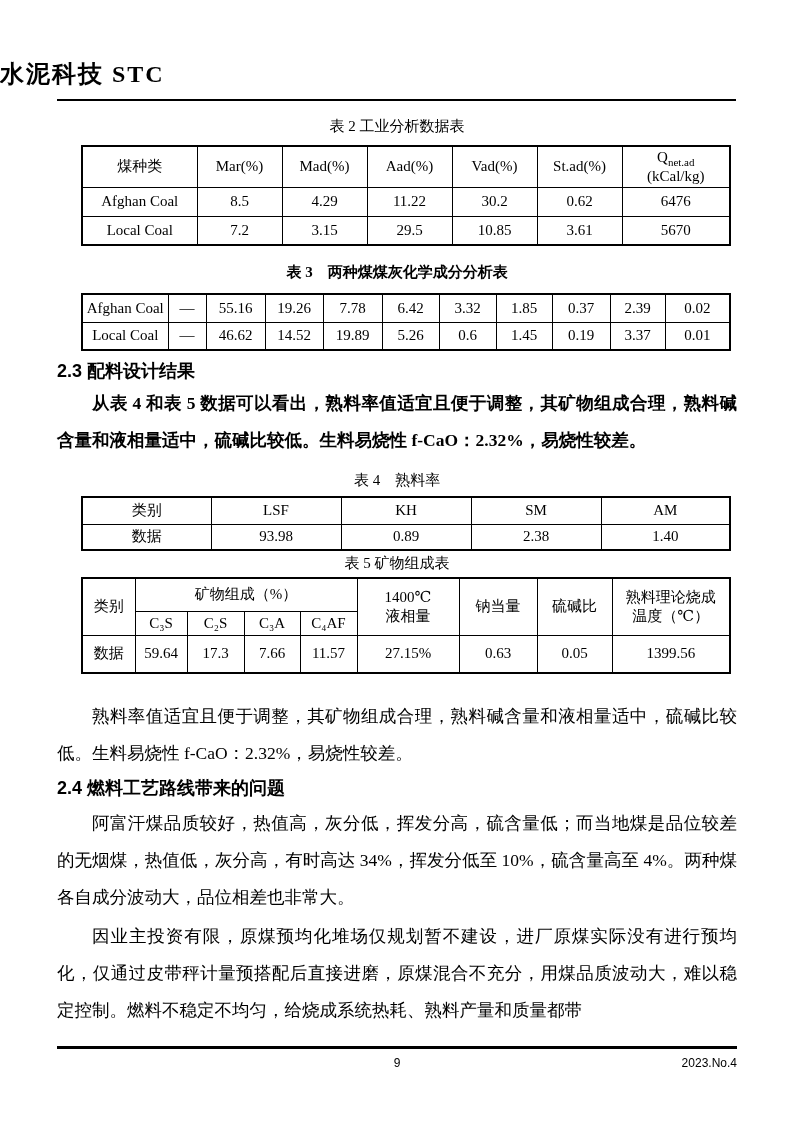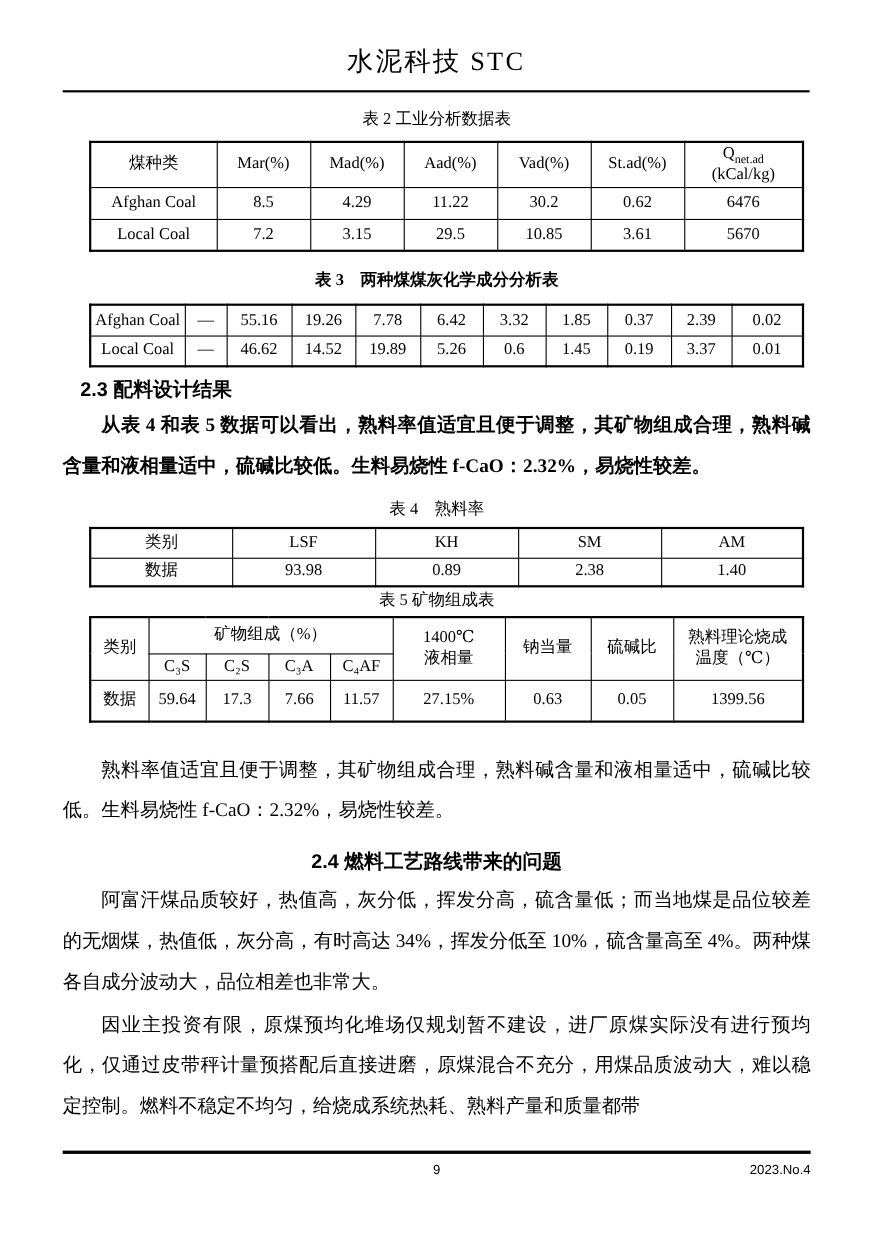--- a/index.html
+++ b/index.html
@@ -10,24 +10,23 @@
     height: 1122px;
     margin: 0 auto;
     background: #ffffff;
     color: #000;
     font-family: "Liberation Serif", "DejaVu Serif", serif;
     overflow: hidden;
   }
   .content { padding: 0 56px 0 57px; }
 
   .journal-title {
-    padding-top: 42px;
-    text-align: center;
+    padding-top: 59px;
     font-size: 24px;
-    font-weight: 400;
+    font-weight: 700;
     letter-spacing: 2px;
     line-height: 30px;
   }
   .header-rule {
     margin: 10px 57px 0 57px;
     border-top: 2px solid #000;
     height: 0;
   }
 
   .tbl-caption {
@@ -73,22 +72,22 @@
   .t5 .drow td { height: 38px; }
 
   sub { font-size: 11px; line-height: 0; }
 
   .sec-heading {
     font-family: "Liberation Sans", "DejaVu Sans", sans-serif;
     font-weight: bold;
     font-size: 18px;
     line-height: 24px;
   }
-  .h23 { margin-top: 8px; margin-left: 16px; }
-  .h24 { margin-top: 16px; text-align: center; }
+  .h23 { margin-top: 8px; }
+  .h24 { margin-top: 4px; }
 
   .body-para {
     font-size: 17.5px;
     line-height: 37px;
     text-align: justify;
     text-indent: 2em;
     margin: 0;
   }
   .p23 { margin-top: 2px; font-weight: bold; }
   .p5  { margin-top: 24px; }

